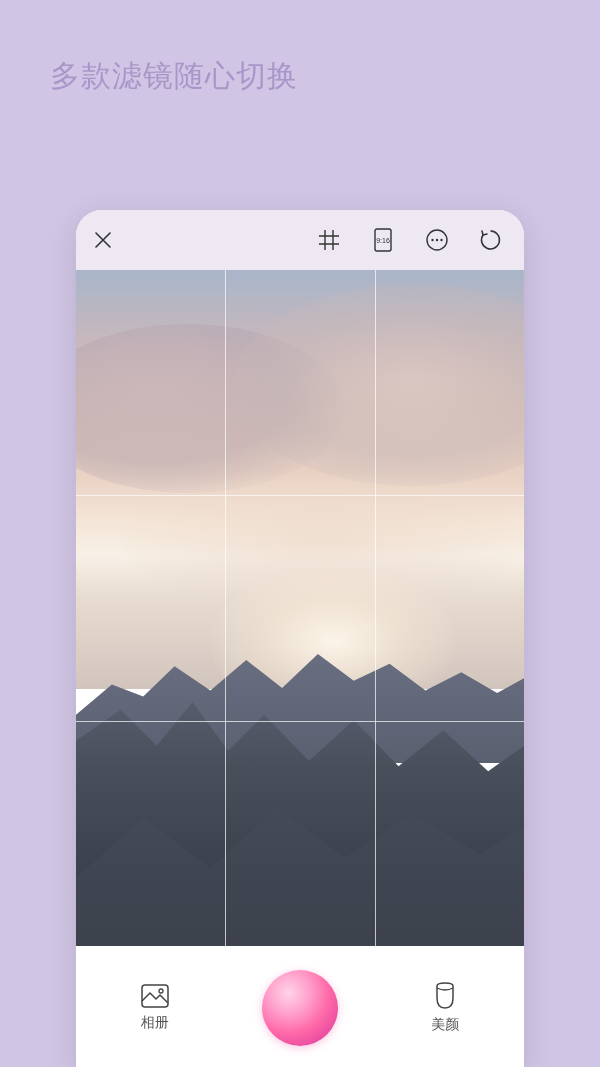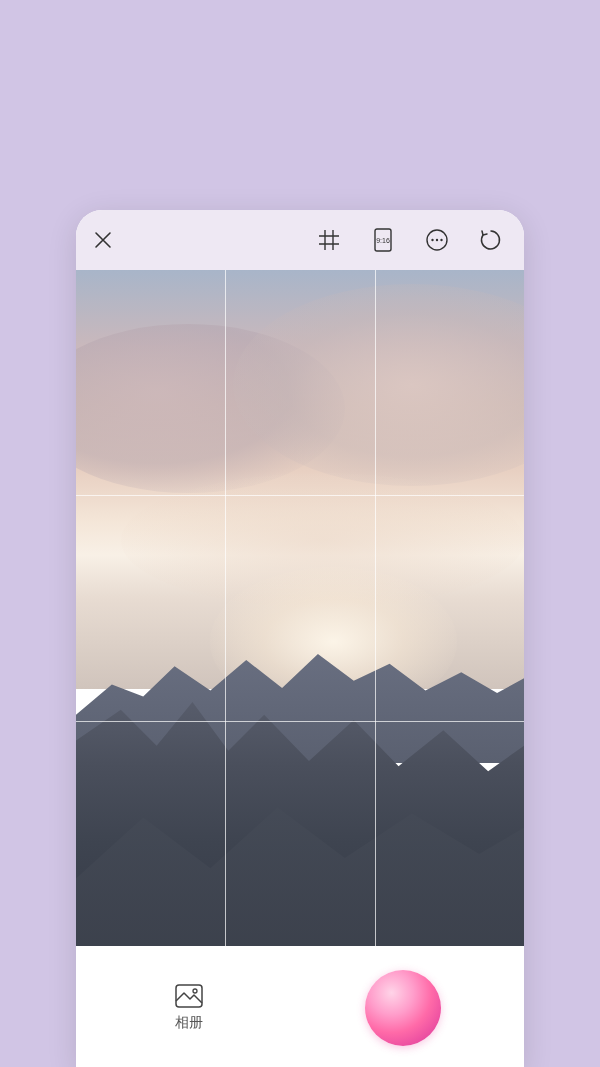--- a/index.html
+++ b/index.html
@@ -169,20 +169,21 @@
       border-radius: 50%;
       background: radial-gradient(circle at 35% 30%, #ffd4e8 0%, #ff9ecb 30%, #ff6aa8 55%, #e84aa0 80%, #c73d98 100%);
       box-shadow: 0 2px 8px rgba(232,74,160,0.3);
     }
     svg { display: block; }
   </style>
 </head>
 <body>
 
 <div class="header-text">
+  <div class="subtitle">多款滤镜随心切换</div>
 </div>
 
 <div class="phone-frame">
 
   <div class="top-bar">
     <div class="top-close icon-btn">
       <svg width="20" height="20" viewBox="0 0 20 20">
         <path d="M3 3 L17 17 M17 3 L3 17" stroke="#333" stroke-width="1.6" fill="none" stroke-linecap="round"></path>
       </svg>
     </div>
@@ -238,15 +239,22 @@
   <div class="bottom-bar">
     <div class="bot-item">
       <svg width="28" height="24" viewBox="0 0 28 24">
         <rect x="1" y="1" width="26" height="22" rx="3" stroke="#444" stroke-width="1.5" fill="none"></rect>
         <path d="M1 17 L9 9 L15 15 L19 11 L27 19" stroke="#444" stroke-width="1.5" fill="none" stroke-linejoin="round"></path>
         <circle cx="20" cy="7" r="2" stroke="#444" stroke-width="1.3" fill="none"></circle>
       </svg>
       <span class="bot-label">相册</span>
     </div>
     <div class="shutter"></div>
+    <div class="bot-item">
+      <svg width="24" height="28" viewBox="0 0 24 28">
+        <path d="M4 4 Q4 1 12 1 Q20 1 20 4 L20 16 Q20 26 12 26 Q4 26 4 16 Z" stroke="#444" stroke-width="1.5" fill="none"></path>
+        <path d="M4 6 Q12 10 20 6" stroke="#444" stroke-width="1.3" fill="none"></path>
+      </svg>
+      <span class="bot-label">美颜</span>
+    </div>
   </div>
 
 </div>
 
 </body></html>

